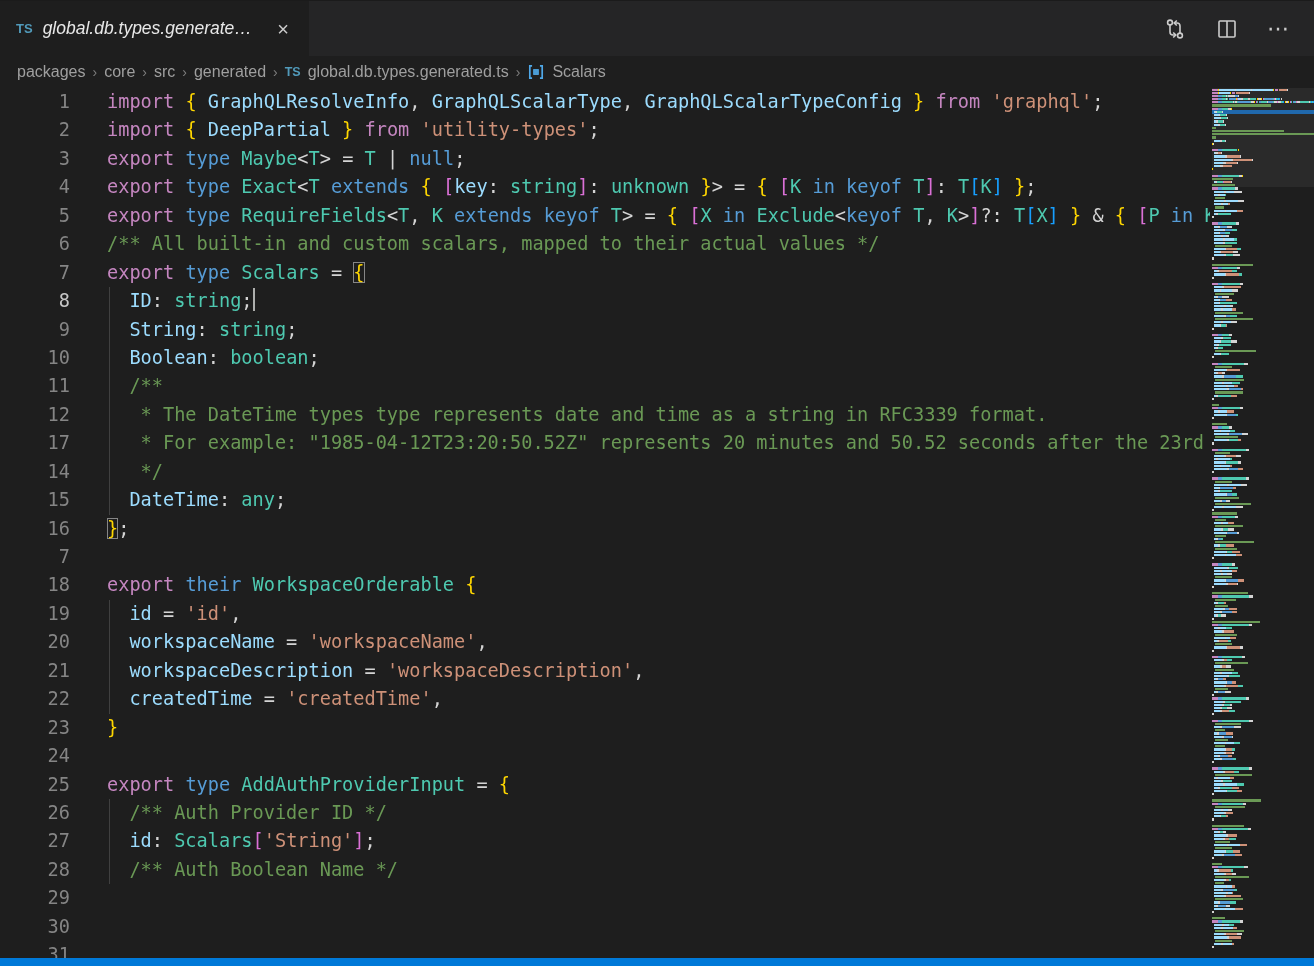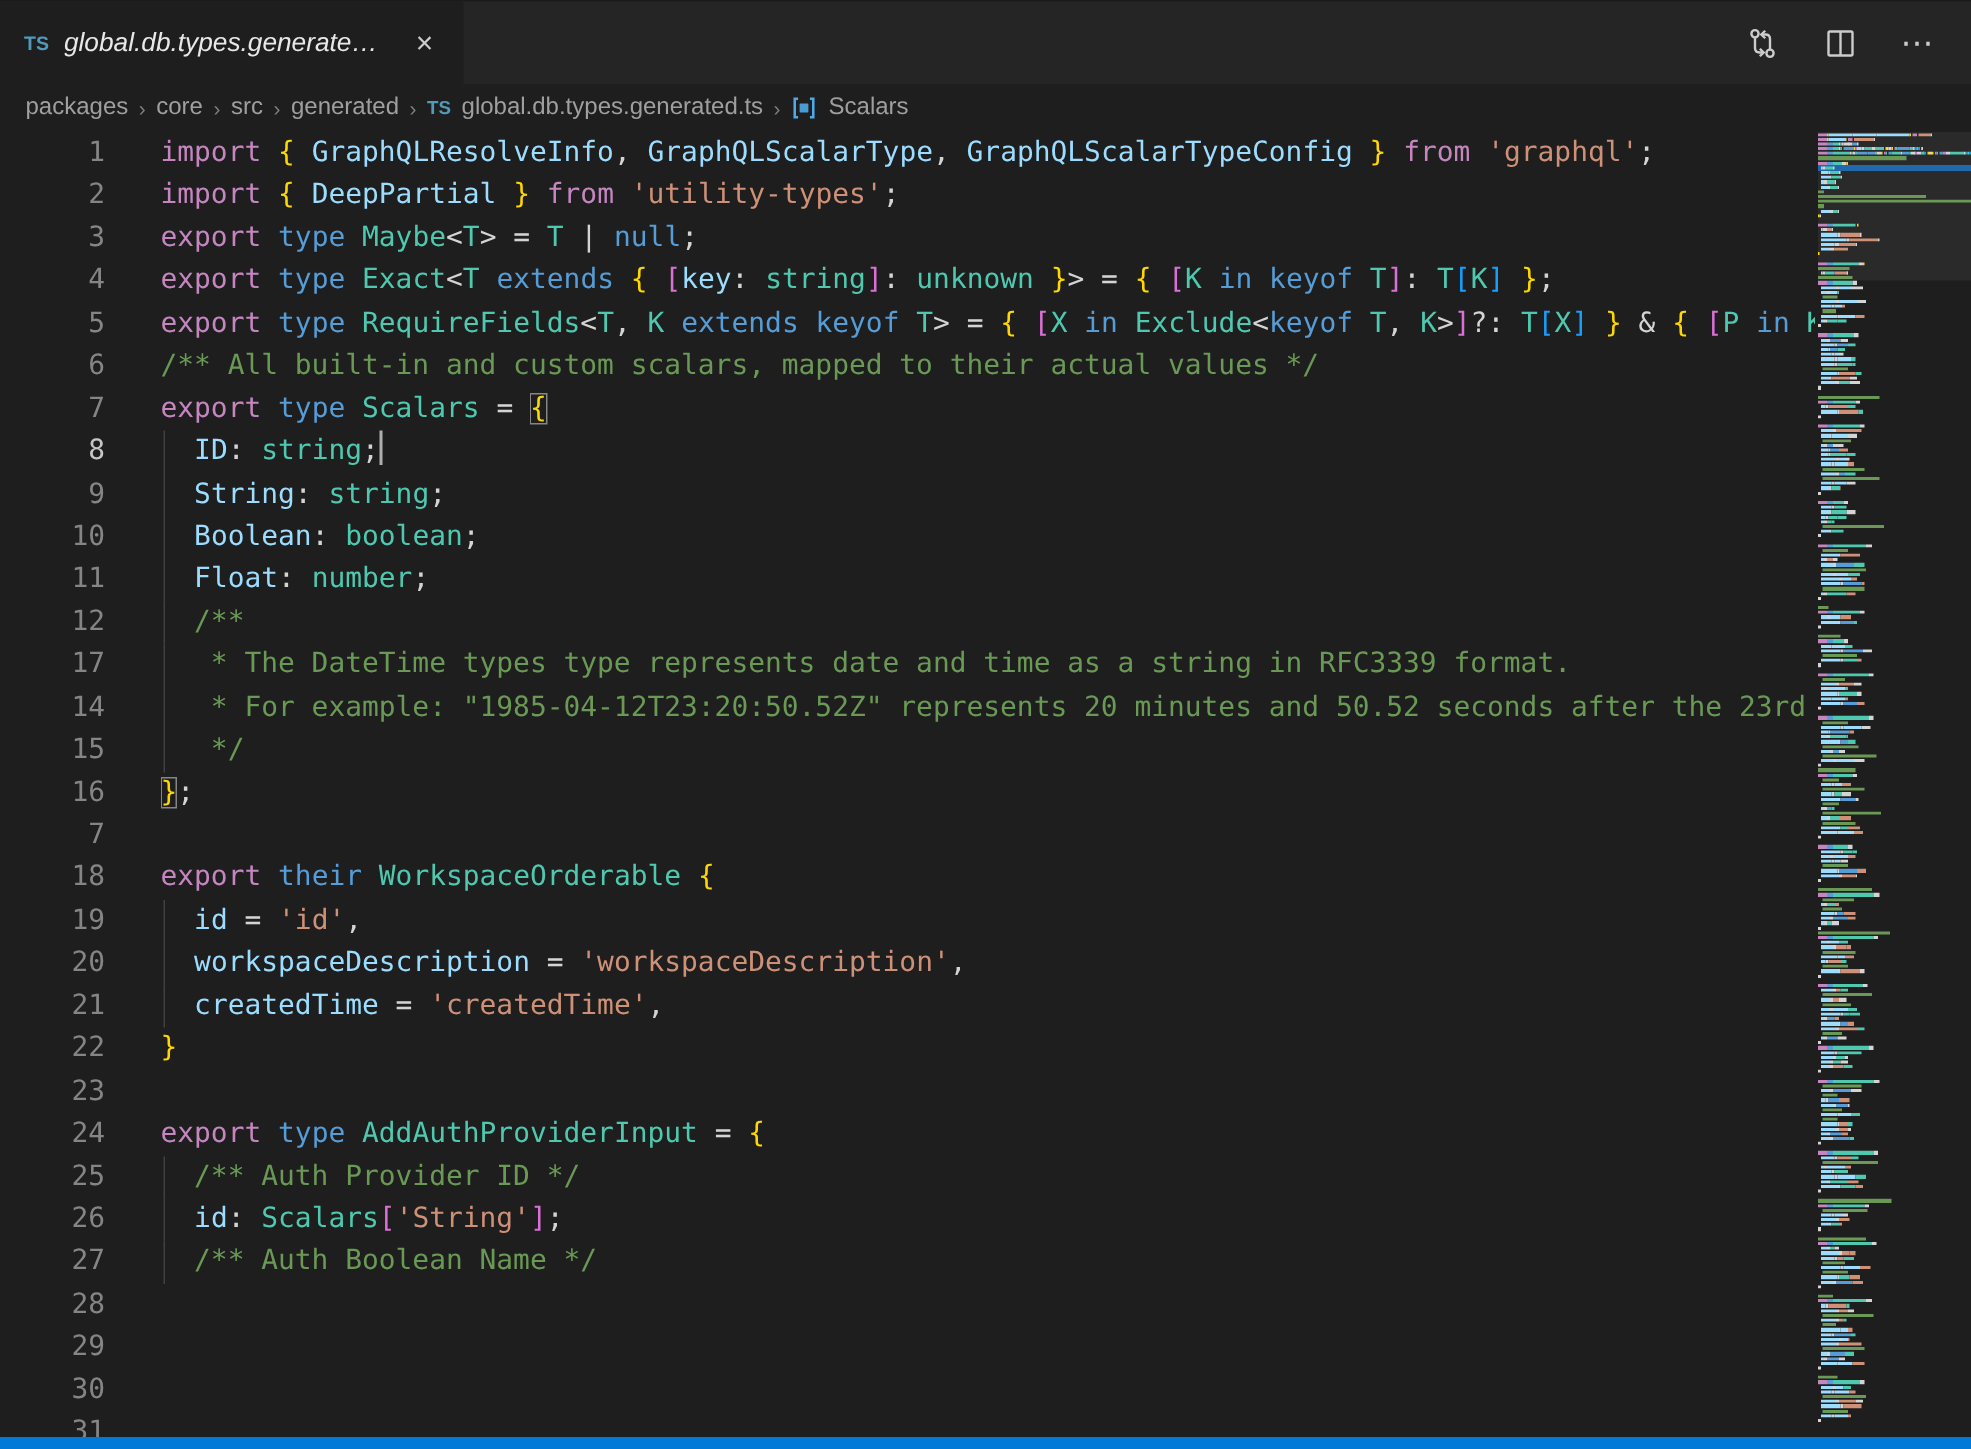--- a/index.html
+++ b/index.html
@@ -172,29 +172,30 @@
         <div class="cl"><span class="tok" style="color: rgb(197, 134, 192);">import </span><span class="tok" style="color: rgb(255, 215, 0);">{</span><span class="tok" style="color: rgb(156, 220, 254);"> GraphQLResolveInfo</span><span class="tok" style="color: rgb(212, 212, 212);">,</span><span class="tok" style="color: rgb(156, 220, 254);"> GraphQLScalarType</span><span class="tok" style="color: rgb(212, 212, 212);">,</span><span class="tok" style="color: rgb(156, 220, 254);"> GraphQLScalarTypeConfig </span><span class="tok" style="color: rgb(255, 215, 0);">}</span><span class="tok" style="color: rgb(212, 212, 212);"> </span><span class="tok" style="color: rgb(197, 134, 192);">from</span><span class="tok" style="color: rgb(212, 212, 212);"> </span><span class="tok" style="color: rgb(206, 145, 120);">'graphql'</span><span class="tok" style="color: rgb(212, 212, 212);">;</span></div>
         <div class="cl"><span class="tok" style="color: rgb(197, 134, 192);">import </span><span class="tok" style="color: rgb(255, 215, 0);">{</span><span class="tok" style="color: rgb(156, 220, 254);"> DeepPartial </span><span class="tok" style="color: rgb(255, 215, 0);">}</span><span class="tok" style="color: rgb(212, 212, 212);"> </span><span class="tok" style="color: rgb(197, 134, 192);">from</span><span class="tok" style="color: rgb(212, 212, 212);"> </span><span class="tok" style="color: rgb(206, 145, 120);">'utility-types'</span><span class="tok" style="color: rgb(212, 212, 212);">;</span></div>
         <div class="cl"><span class="tok" style="color: rgb(197, 134, 192);">export </span><span class="tok" style="color: rgb(86, 156, 214);">type </span><span class="tok" style="color: rgb(78, 201, 176);">Maybe</span><span class="tok" style="color: rgb(212, 212, 212);">&lt;</span><span class="tok" style="color: rgb(78, 201, 176);">T</span><span class="tok" style="color: rgb(212, 212, 212);">&gt;</span><span class="tok" style="color: rgb(212, 212, 212);"> = </span><span class="tok" style="color: rgb(78, 201, 176);">T</span><span class="tok" style="color: rgb(212, 212, 212);"> | </span><span class="tok" style="color: rgb(86, 156, 214);">null</span><span class="tok" style="color: rgb(212, 212, 212);">;</span></div>
         <div class="cl"><span class="tok" style="color: rgb(197, 134, 192);">export </span><span class="tok" style="color: rgb(86, 156, 214);">type </span><span class="tok" style="color: rgb(78, 201, 176);">Exact</span><span class="tok" style="color: rgb(212, 212, 212);">&lt;</span><span class="tok" style="color: rgb(78, 201, 176);">T</span><span class="tok" style="color: rgb(212, 212, 212);"> </span><span class="tok" style="color: rgb(86, 156, 214);">extends </span><span class="tok" style="color: rgb(255, 215, 0);">{</span><span class="tok" style="color: rgb(212, 212, 212);"> </span><span class="tok" style="color: rgb(218, 112, 214);">[</span><span class="tok" style="color: rgb(156, 220, 254);">key</span><span class="tok" style="color: rgb(212, 212, 212);">: </span><span class="tok" style="color: rgb(78, 201, 176);">string</span><span class="tok" style="color: rgb(218, 112, 214);">]</span><span class="tok" style="color: rgb(212, 212, 212);">: </span><span class="tok" style="color: rgb(78, 201, 176);">unknown</span><span class="tok" style="color: rgb(212, 212, 212);"> </span><span class="tok" style="color: rgb(255, 215, 0);">}</span><span class="tok" style="color: rgb(212, 212, 212);">&gt;</span><span class="tok" style="color: rgb(212, 212, 212);"> = </span><span class="tok" style="color: rgb(255, 215, 0);">{</span><span class="tok" style="color: rgb(212, 212, 212);"> </span><span class="tok" style="color: rgb(218, 112, 214);">[</span><span class="tok" style="color: rgb(78, 201, 176);">K</span><span class="tok" style="color: rgb(212, 212, 212);"> </span><span class="tok" style="color: rgb(86, 156, 214);">in </span><span class="tok" style="color: rgb(86, 156, 214);">keyof </span><span class="tok" style="color: rgb(78, 201, 176);">T</span><span class="tok" style="color: rgb(218, 112, 214);">]</span><span class="tok" style="color: rgb(212, 212, 212);">: </span><span class="tok" style="color: rgb(78, 201, 176);">T</span><span class="tok" style="color: rgb(23, 159, 255);">[</span><span class="tok" style="color: rgb(78, 201, 176);">K</span><span class="tok" style="color: rgb(23, 159, 255);">]</span><span class="tok" style="color: rgb(212, 212, 212);"> </span><span class="tok" style="color: rgb(255, 215, 0);">}</span><span class="tok" style="color: rgb(212, 212, 212);">;</span></div>
         <div class="cl"><span class="tok" style="color: rgb(197, 134, 192);">export </span><span class="tok" style="color: rgb(86, 156, 214);">type </span><span class="tok" style="color: rgb(78, 201, 176);">RequireFields</span><span class="tok" style="color: rgb(212, 212, 212);">&lt;</span><span class="tok" style="color: rgb(78, 201, 176);">T</span><span class="tok" style="color: rgb(212, 212, 212);">, </span><span class="tok" style="color: rgb(78, 201, 176);">K</span><span class="tok" style="color: rgb(212, 212, 212);"> </span><span class="tok" style="color: rgb(86, 156, 214);">extends </span><span class="tok" style="color: rgb(86, 156, 214);">keyof </span><span class="tok" style="color: rgb(78, 201, 176);">T</span><span class="tok" style="color: rgb(212, 212, 212);">&gt;</span><span class="tok" style="color: rgb(212, 212, 212);"> = </span><span class="tok" style="color: rgb(255, 215, 0);">{</span><span class="tok" style="color: rgb(212, 212, 212);"> </span><span class="tok" style="color: rgb(218, 112, 214);">[</span><span class="tok" style="color: rgb(78, 201, 176);">X</span><span class="tok" style="color: rgb(212, 212, 212);"> </span><span class="tok" style="color: rgb(86, 156, 214);">in </span><span class="tok" style="color: rgb(78, 201, 176);">Exclude</span><span class="tok" style="color: rgb(212, 212, 212);">&lt;</span><span class="tok" style="color: rgb(86, 156, 214);">keyof </span><span class="tok" style="color: rgb(78, 201, 176);">T</span><span class="tok" style="color: rgb(212, 212, 212);">, </span><span class="tok" style="color: rgb(78, 201, 176);">K</span><span class="tok" style="color: rgb(212, 212, 212);">&gt;</span><span class="tok" style="color: rgb(218, 112, 214);">]</span><span class="tok" style="color: rgb(212, 212, 212);">?: </span><span class="tok" style="color: rgb(78, 201, 176);">T</span><span class="tok" style="color: rgb(23, 159, 255);">[</span><span class="tok" style="color: rgb(78, 201, 176);">X</span><span class="tok" style="color: rgb(23, 159, 255);">]</span><span class="tok" style="color: rgb(212, 212, 212);"> </span><span class="tok" style="color: rgb(255, 215, 0);">}</span><span class="tok" style="color: rgb(212, 212, 212);"> &amp; </span><span class="tok" style="color: rgb(255, 215, 0);">{</span><span class="tok" style="color: rgb(212, 212, 212);"> </span><span class="tok" style="color: rgb(218, 112, 214);">[</span><span class="tok" style="color: rgb(78, 201, 176);">P</span><span class="tok" style="color: rgb(212, 212, 212);"> </span><span class="tok" style="color: rgb(86, 156, 214);">in </span><span class="tok" style="color: rgb(78, 201, 176);">K</span></div>
         <div class="cl"><span class="tok" style="color: rgb(106, 153, 85);">/** All built-in and custom scalars, mapped to their actual values */</span></div>
         <div class="cl"><span class="tok" style="color: rgb(197, 134, 192);">export </span><span class="tok" style="color: rgb(86, 156, 214);">type </span><span class="tok" style="color: rgb(78, 201, 176);">Scalars</span><span class="tok" style="color: rgb(212, 212, 212);"> = </span><span class="tok box" style="color: rgb(255, 215, 0);">{</span></div>
         <div class="cl"><span class="guide"></span><span class="tok" style="color: rgb(212, 212, 212);">  </span><span class="tok" style="color: rgb(156, 220, 254);">ID</span><span class="tok" style="color: rgb(212, 212, 212);">: </span><span class="tok" style="color: rgb(78, 201, 176);">string</span><span class="tok" style="color: rgb(212, 212, 212);">;</span><span class="cursor"></span></div>
         <div class="cl"><span class="guide"></span><span class="tok" style="color: rgb(212, 212, 212);">  </span><span class="tok" style="color: rgb(156, 220, 254);">String</span><span class="tok" style="color: rgb(212, 212, 212);">: </span><span class="tok" style="color: rgb(78, 201, 176);">string</span><span class="tok" style="color: rgb(212, 212, 212);">;</span></div>
         <div class="cl"><span class="guide"></span><span class="tok" style="color: rgb(212, 212, 212);">  </span><span class="tok" style="color: rgb(156, 220, 254);">Boolean</span><span class="tok" style="color: rgb(212, 212, 212);">: </span><span class="tok" style="color: rgb(78, 201, 176);">boolean</span><span class="tok" style="color: rgb(212, 212, 212);">;</span></div>
-        <div class="cl"><span class="guide"></span><span class="tok" style="color: rgb(212, 212, 212);">  </span><span class="tok" style="color: rgb(156, 220, 254);">Float</span><span class="tok" style="color: rgb(212, 212, 212);">: </span><span class="tok" style="color: rgb(78, 201, 176);">number</span><span class="tok" style="color: rgb(212, 212, 212);">;</span></div>
         <div class="cl"><span class="guide"></span><span class="tok" style="color: rgb(106, 153, 85);">  /**</span></div>
         <div class="cl"><span class="guide"></span><span class="tok" style="color: rgb(106, 153, 85);">   * The DateTime types type represents date and time as a string in RFC3339 format.</span></div>
         <div class="cl"><span class="guide"></span><span class="tok" style="color: rgb(106, 153, 85);">   * For example: "1985-04-12T23:20:50.52Z" represents 20 minutes and 50.52 seconds after the 23rd hour of April 12th, 1985 in UTC.</span></div>
         <div class="cl"><span class="guide"></span><span class="tok" style="color: rgb(106, 153, 85);">   */</span></div>
+        <div class="cl"><span class="guide"></span><span class="tok" style="color: rgb(212, 212, 212);">  </span><span class="tok" style="color: rgb(156, 220, 254);">DateTime</span><span class="tok" style="color: rgb(212, 212, 212);">: </span><span class="tok" style="color: rgb(78, 201, 176);">any</span><span class="tok" style="color: rgb(212, 212, 212);">;</span></div>
         <div class="cl"><span class="tok box" style="color: rgb(255, 215, 0);">}</span><span class="tok" style="color: rgb(212, 212, 212);">;</span></div>
         <div class="cl"></div>
         <div class="cl"><span class="tok" style="color: rgb(197, 134, 192);">export </span><span class="tok" style="color: rgb(86, 156, 214);">their </span><span class="tok" style="color: rgb(78, 201, 176);">WorkspaceOrderable</span><span class="tok" style="color: rgb(212, 212, 212);"> </span><span class="tok" style="color: rgb(255, 215, 0);">{</span></div>
         <div class="cl"><span class="guide"></span><span class="tok" style="color: rgb(212, 212, 212);">  </span><span class="tok" style="color: rgb(156, 220, 254);">id</span><span class="tok" style="color: rgb(212, 212, 212);"> = </span><span class="tok" style="color: rgb(206, 145, 120);">'id'</span><span class="tok" style="color: rgb(212, 212, 212);">,</span></div>
+        <div class="cl"><span class="guide"></span><span class="tok" style="color: rgb(212, 212, 212);">  </span><span class="tok" style="color: rgb(156, 220, 254);">workspaceName</span><span class="tok" style="color: rgb(212, 212, 212);"> = </span><span class="tok" style="color: rgb(206, 145, 120);">'workspaceName'</span><span class="tok" style="color: rgb(212, 212, 212);">,</span></div>
         <div class="cl"><span class="guide"></span><span class="tok" style="color: rgb(212, 212, 212);">  </span><span class="tok" style="color: rgb(156, 220, 254);">workspaceDescription</span><span class="tok" style="color: rgb(212, 212, 212);"> = </span><span class="tok" style="color: rgb(206, 145, 120);">'workspaceDescription'</span><span class="tok" style="color: rgb(212, 212, 212);">,</span></div>
         <div class="cl"><span class="guide"></span><span class="tok" style="color: rgb(212, 212, 212);">  </span><span class="tok" style="color: rgb(156, 220, 254);">createdTime</span><span class="tok" style="color: rgb(212, 212, 212);"> = </span><span class="tok" style="color: rgb(206, 145, 120);">'createdTime'</span><span class="tok" style="color: rgb(212, 212, 212);">,</span></div>
         <div class="cl"><span class="tok" style="color: rgb(255, 215, 0);">}</span></div>
         <div class="cl"></div>
         <div class="cl"><span class="tok" style="color: rgb(197, 134, 192);">export </span><span class="tok" style="color: rgb(86, 156, 214);">type </span><span class="tok" style="color: rgb(78, 201, 176);">AddAuthProviderInput</span><span class="tok" style="color: rgb(212, 212, 212);"> = </span><span class="tok" style="color: rgb(255, 215, 0);">{</span></div>
         <div class="cl"><span class="guide"></span><span class="tok" style="color: rgb(106, 153, 85);">  /** Auth Provider ID */</span></div>
         <div class="cl"><span class="guide"></span><span class="tok" style="color: rgb(212, 212, 212);">  </span><span class="tok" style="color: rgb(156, 220, 254);">id</span><span class="tok" style="color: rgb(212, 212, 212);">: </span><span class="tok" style="color: rgb(78, 201, 176);">Scalars</span><span class="tok" style="color: rgb(218, 112, 214);">[</span><span class="tok" style="color: rgb(206, 145, 120);">'String'</span><span class="tok" style="color: rgb(218, 112, 214);">]</span><span class="tok" style="color: rgb(212, 212, 212);">;</span></div>
         <div class="cl"><span class="guide"></span><span class="tok" style="color: rgb(106, 153, 85);">  /** Auth Boolean Name */</span></div>
       </div>
     <div class="minimap" id="minimap">

